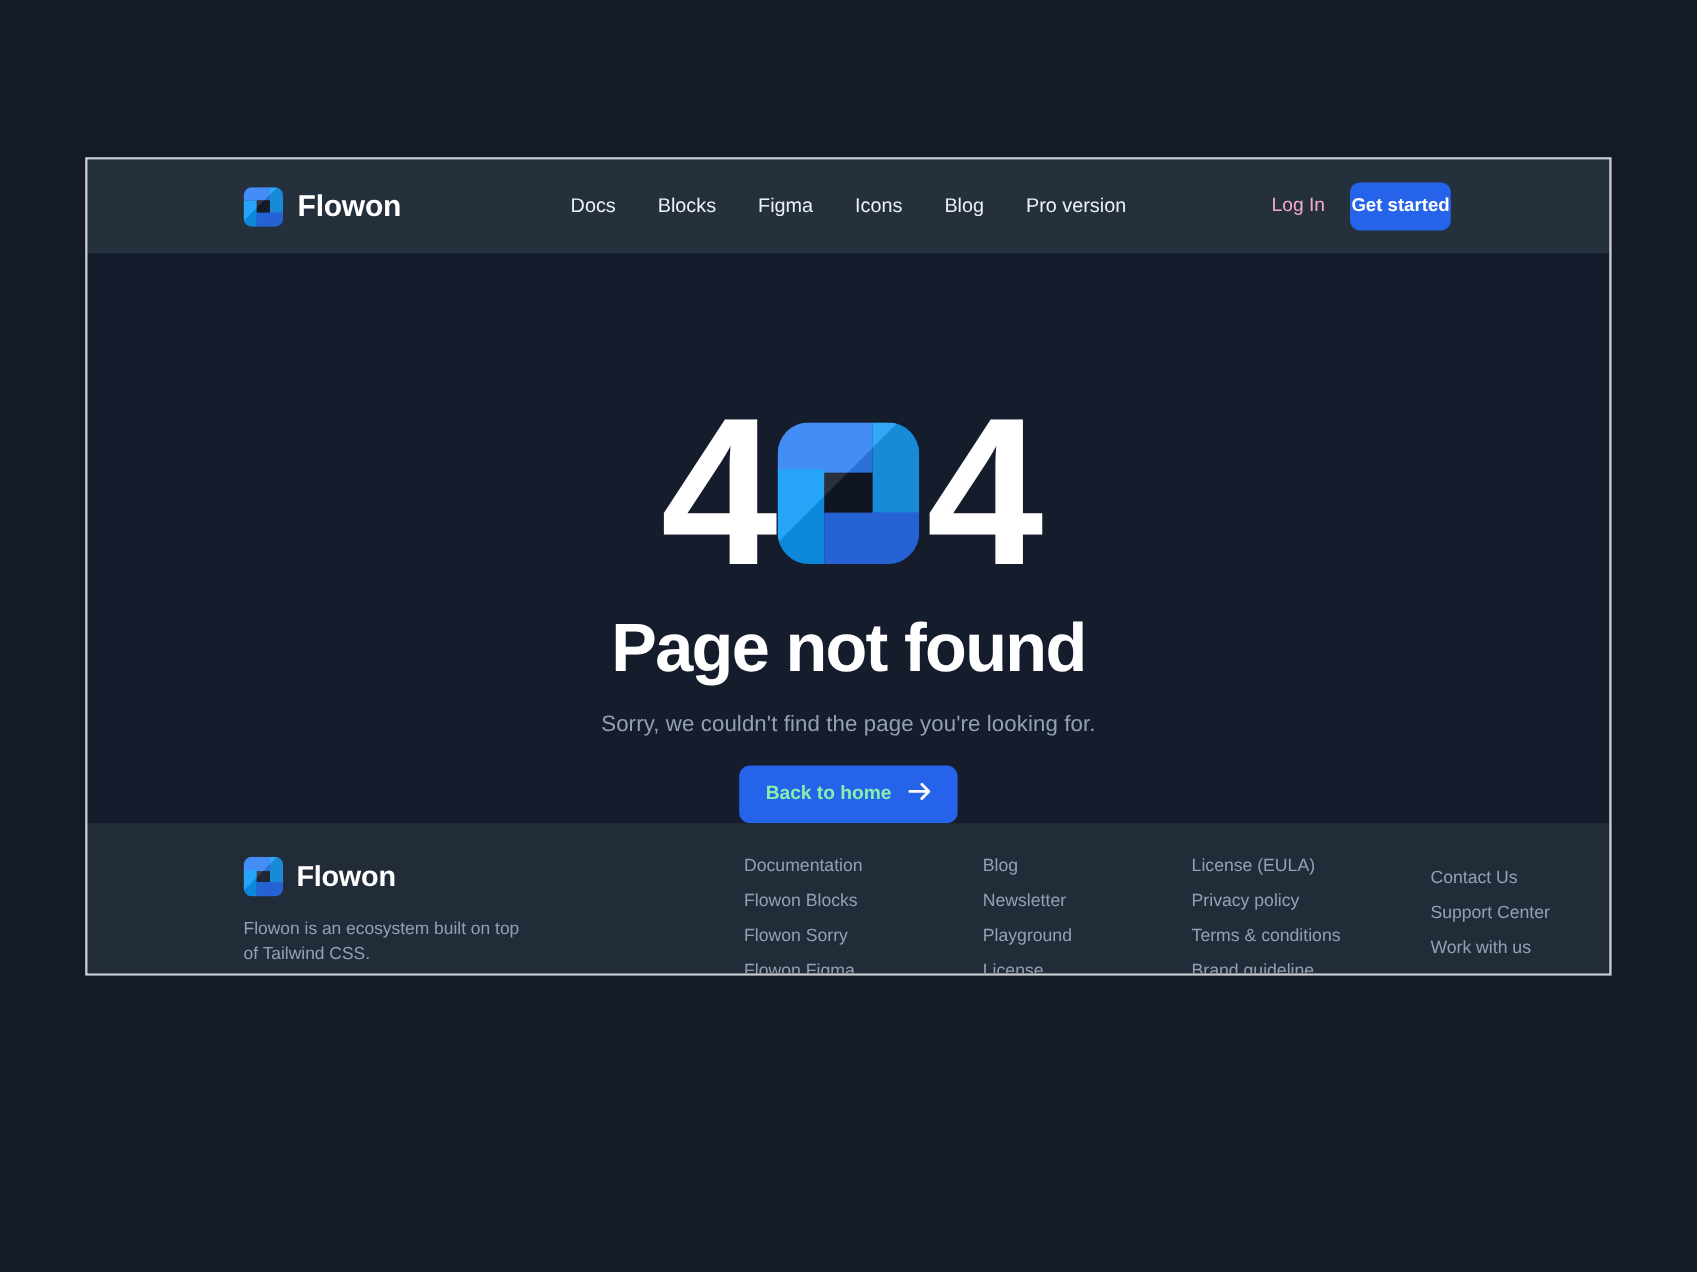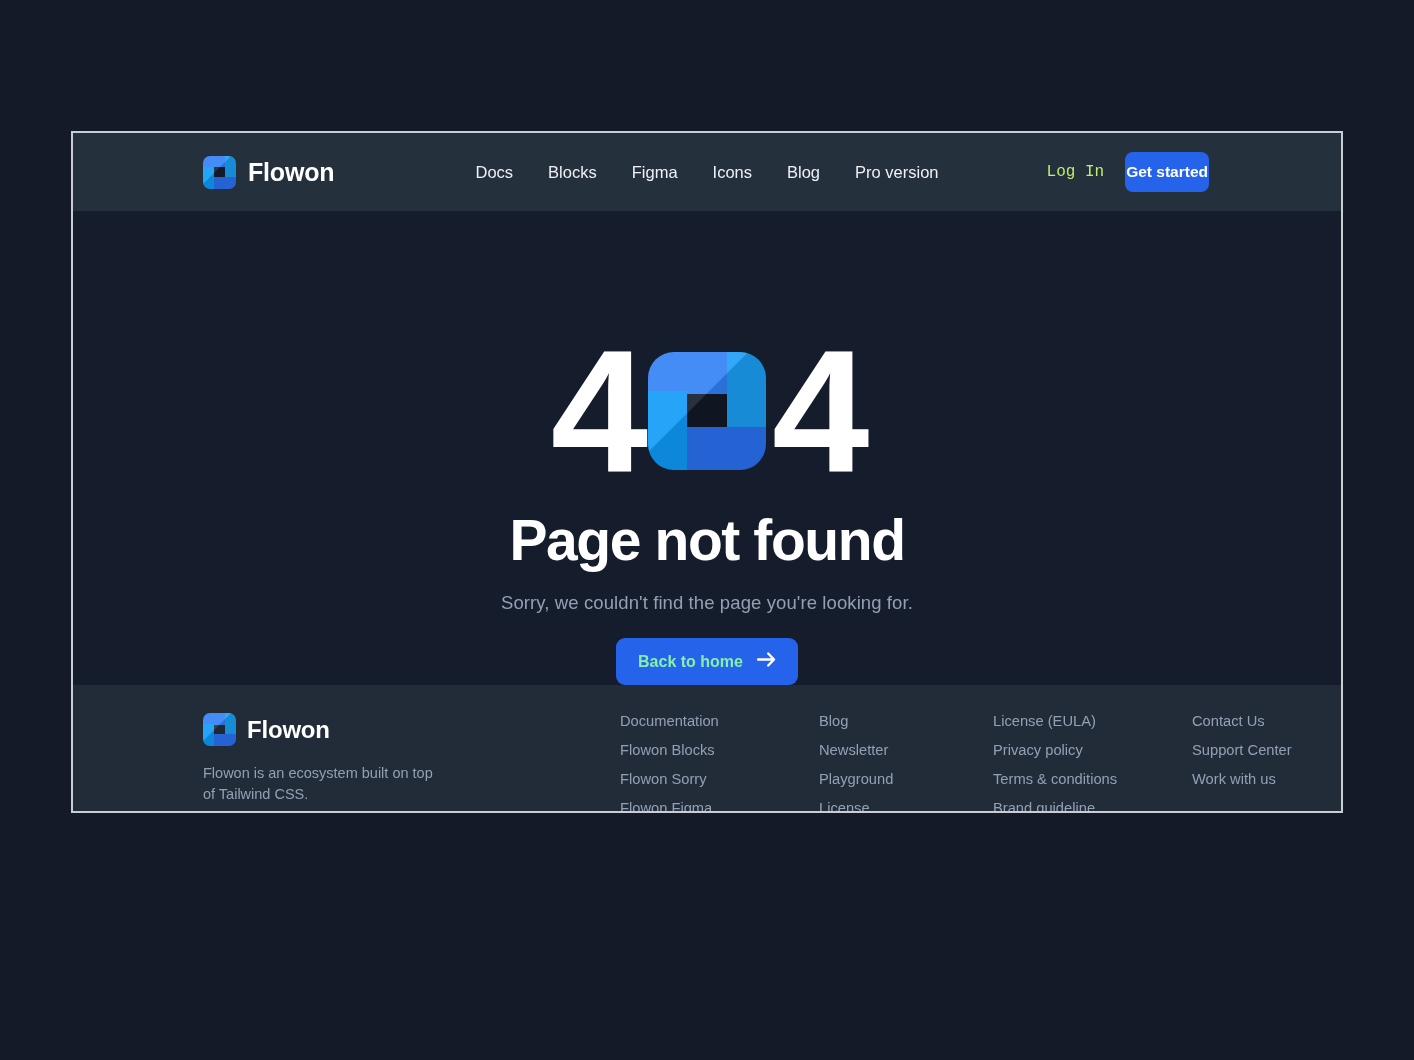--- a/index.html
+++ b/index.html
@@ -97,25 +97,24 @@
   }
 
   .header-right {
     position: absolute;
     right: 132px;
     display: flex;
     align-items: center;
     gap: 21px;
   }
   .login-link {
-    color: #bef264;
+    color: #f9a8d4;
     font-size: 16px;
     text-decoration: none;
     white-space: nowrap;
-    font-family: Liberation Mono, monospace;
   }
   .btn-primary {
     background: #2563eb;
     color: #ffffff;
     font-size: 15.5px;
     font-weight: 600;
     border: none;
     border-radius: 8px;
     padding: 11px 1px;
     cursor: pointer;
@@ -220,21 +219,21 @@
     position: absolute;
     left: 547px;
     top: 28px;
     display: flex;
     gap: 0;
   }
   .fcol { display: flex; flex-direction: column; gap: 13px; }
   .fcol:nth-child(1) { width: 199px; justify-content: space-between; }
   .fcol:nth-child(2) { width: 174px; }
   .fcol:nth-child(3) { width: 199px; }
-  .fcol:nth-child(4) { width: 180px; }
+  .fcol:nth-child(4) { width: 180px; margin-top: 10px; }
   .fcol a {
     color: #93a0b4;
     font-size: 14.7px;
     text-decoration: none;
     white-space: nowrap;
   }
 </style>
 </head>
 <body>
 

